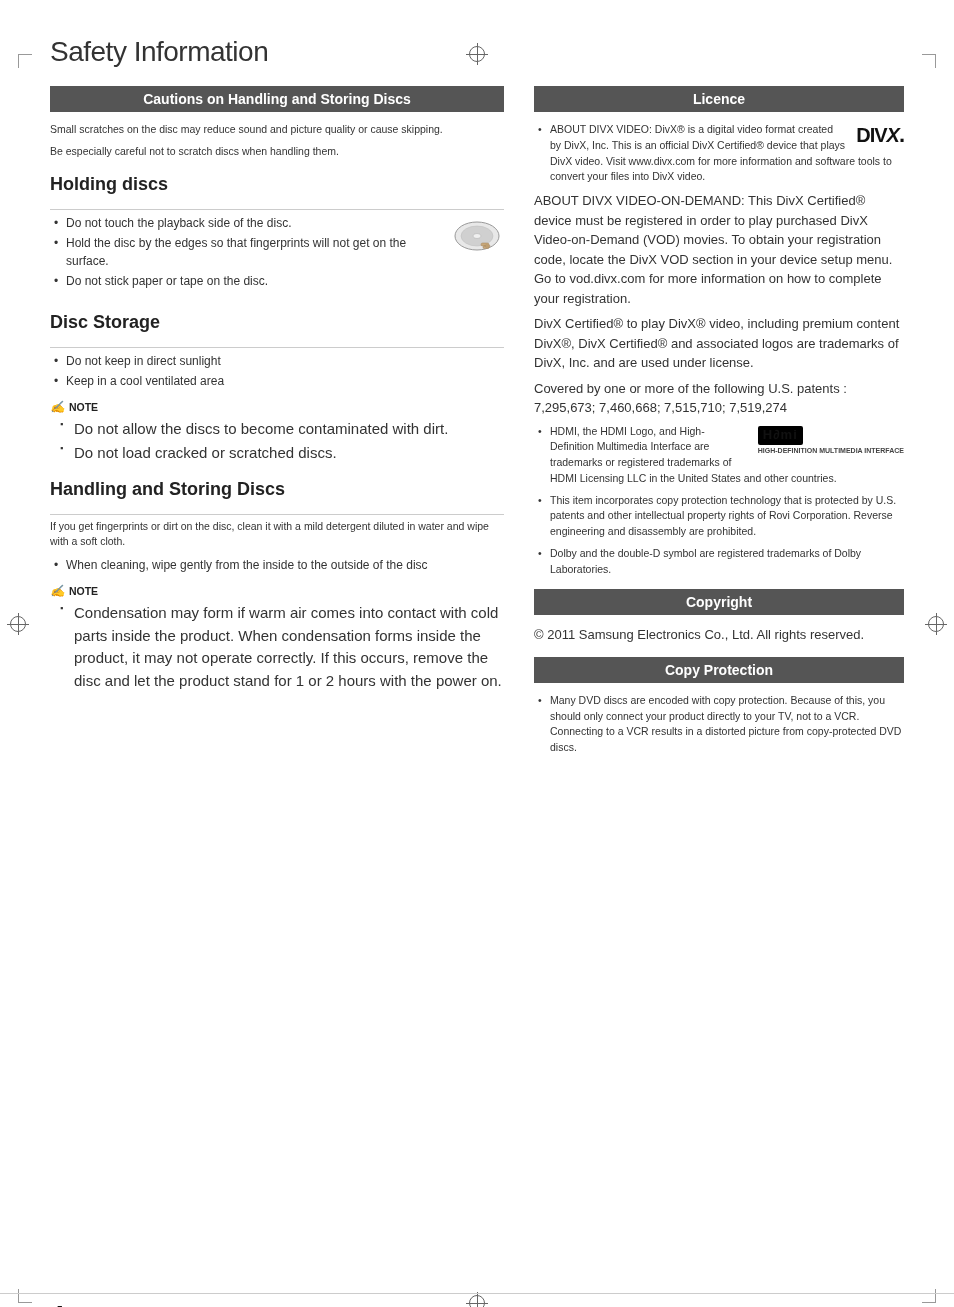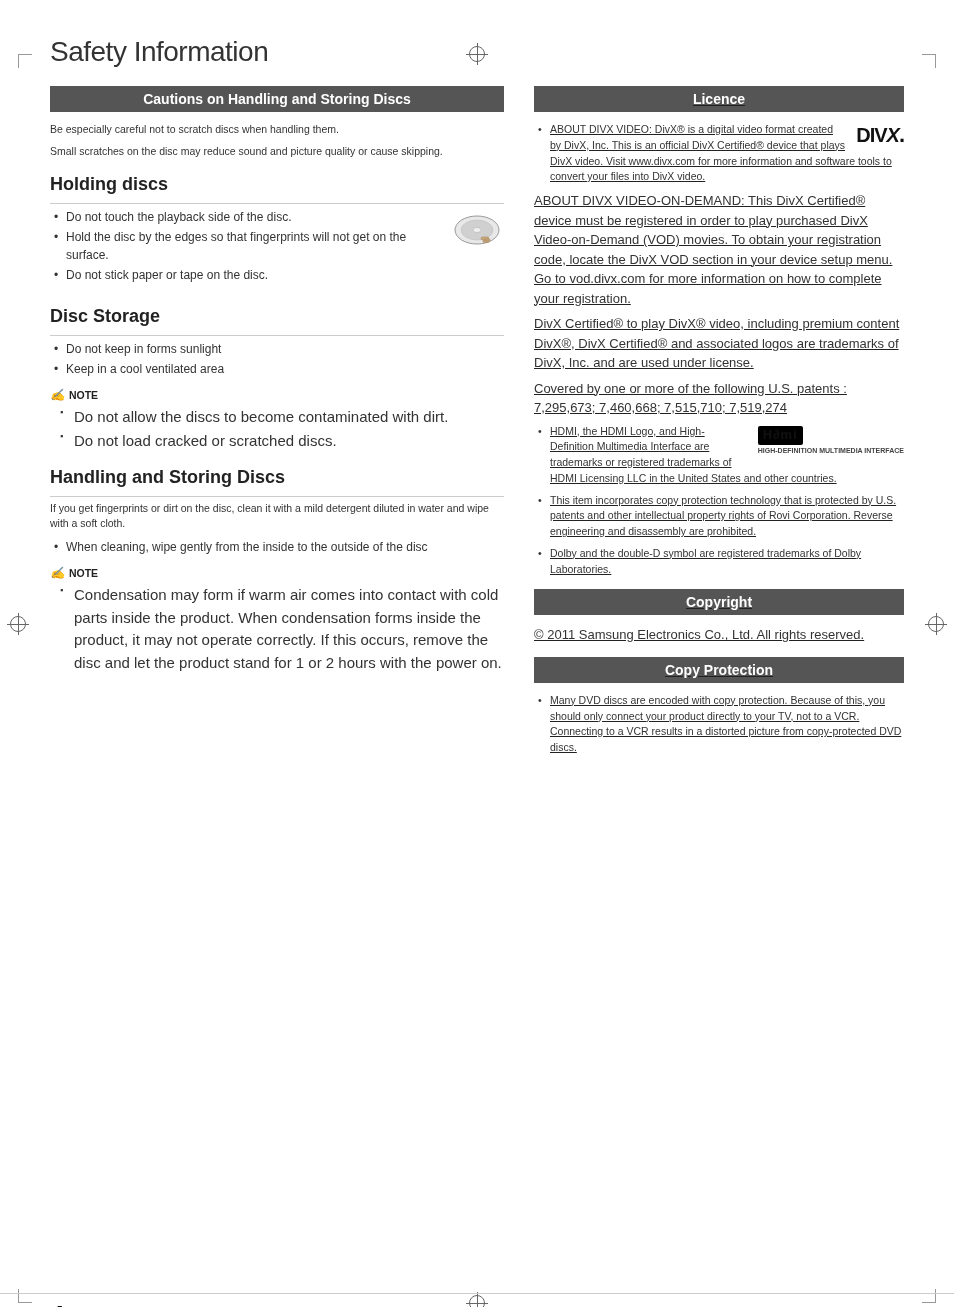--- a/index.html
+++ b/index.html
@@ -113,21 +113,21 @@
     }
 
     
     .subsection-title {
       font-size: 18px;
       font-weight: bold;
       color: #222;
       margin-top: 14px;
       margin-bottom: 4px;
       border-bottom: 1px solid #ccc;
-      padding-bottom: 8px;
+      padding-bottom: 14px;
     }
 
     .body-text {
       font-size: 10.5px;
       line-height: 1.5;
       margin-bottom: 6px;
       color: #333;
     }
 
     .bullet-list {
@@ -206,21 +206,20 @@
       content: '▪';
       position: absolute;
       left: 2px;
       top: 0;
       font-size: 9px;
     }
 
     
     .right-section {
       margin-bottom: 12px;
-      text-decoration: underline;
     }
 
     .right-body {
       font-size: 13px;
       line-height: 1.5;
       color: #333;
       margin-bottom: 6px;
     }
 
     .right-bullet-list {
@@ -347,22 +346,22 @@
   <div class="content-area">
 
     <h1 class="page-title">Safety Information</h1>
 
     <div class="two-col">
 
       <div class="col-left">
 
         <div class="section-header">Cautions on Handling and Storing Discs</div>
 
+        <p class="body-text">Small scratches on the disc may reduce sound and picture quality or cause skipping.</p>
         <p class="body-text">Be especially careful not to scratch discs when handling them.</p>
-        <p class="body-text">Small scratches on the disc may reduce sound and picture quality or cause skipping.</p>
 
         <h2 class="subsection-title">Holding discs</h2>
 
         <div class="clearfix">
 
           <div class="disc-image-container">
             <svg class="disc-svg" viewBox="0 0 52 42" xmlns="http://www.w3.org/2000/svg">
 
               <ellipse cx="26" cy="21" rx="22" ry="14" fill="#e8e8e8" stroke="#999" stroke-width="1"></ellipse>
               <ellipse cx="26" cy="21" rx="16" ry="10" fill="#d0d0d0" stroke="#bbb" stroke-width="0.5"></ellipse>
@@ -377,21 +376,21 @@
           <ul class="bullet-list">
             <li>Do not touch the playback side of the disc.</li>
             <li>Hold the disc by the edges so that fingerprints will not get on the surface.</li>
             <li>Do not stick paper or tape on the disc.</li>
           </ul>
         </div>
 
         <h2 class="subsection-title">Disc Storage</h2>
 
         <ul class="bullet-list">
-          <li>Do not keep in forms sunlight</li>
+          <li>Do not keep in direct sunlight</li>
           <li>Keep in a cool ventilated area</li>
         </ul>
 
         <div class="note-section">
           <div class="note-header">
             <span class="note-icon">✍</span>
             <span>NOTE</span>
           </div>
           <ul class="note-list">
             <li>Do not allow the discs to become contaminated with dirt.</li>

